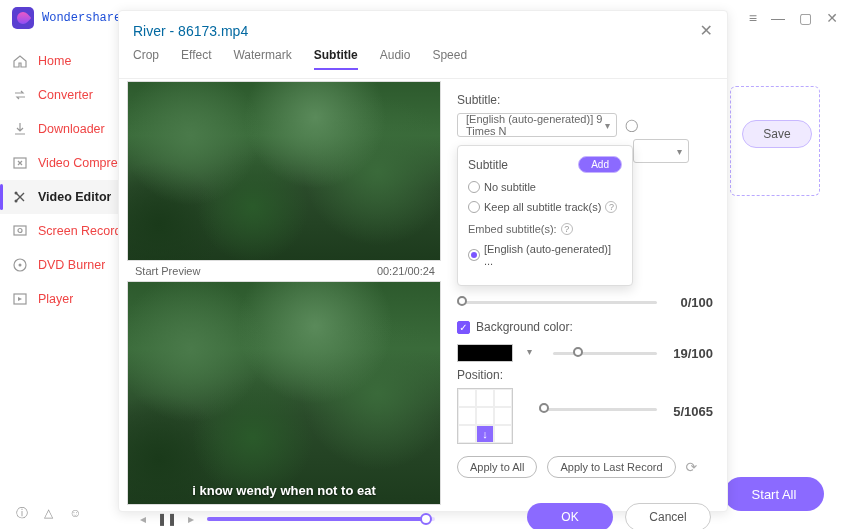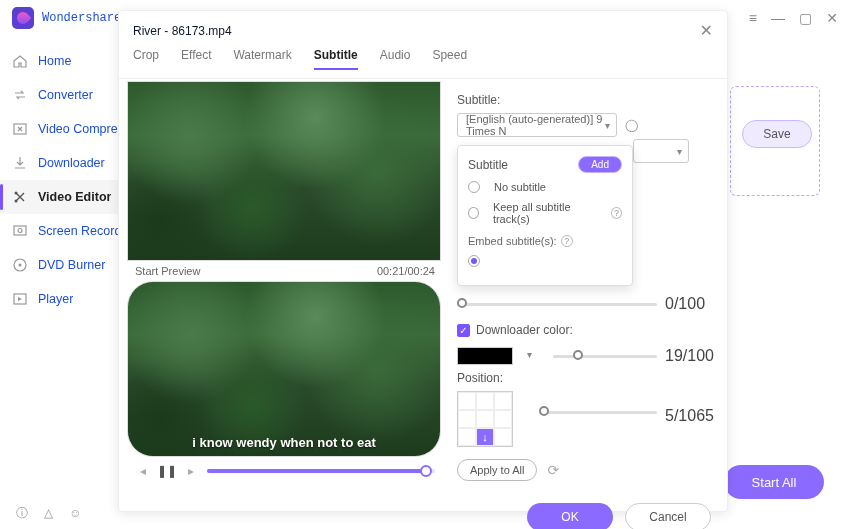--- a/index.html
+++ b/index.html
@@ -9,49 +9,49 @@
 .topbar { height: 36px; display: flex; align-items: center; padding: 0 12px; }
 .logo { width: 22px; height: 22px; background: #5a3fd1; border-radius: 5px; margin-right: 8px; position: relative; }
 .logo::after { content: ""; position: absolute; left: 5px; top: 5px; width: 12px; height: 12px; background: linear-gradient(135deg, #ff5bbd, #7c4dff); border-radius: 50% 10% 50% 50%; transform: rotate(45deg); }
 .app-title { font-size: 12px; color: #1d4ed8; font-family: Liberation Mono, monospace; }
 .topbar-spacer { flex: 1; }
 .win-controls { display: flex; gap: 14px; align-items: center; color: #888; }
 .win-controls span { cursor: pointer; font-size: 14px; }
 
 
 .sidebar { position: absolute; left: 0; top: 36px; bottom: 32px; width: 130px; background: #fff; padding-top: 8px; }
-.side-item { display: flex; align-items: center; gap: 10px; padding: 9px 12px; color: #1d4ed8; cursor: pointer; position: relative; }
+.side-item { display: flex; align-items: center; gap: 10px; padding: 9px 12px; color: #ef4444; cursor: pointer; position: relative; }
 .side-item.active { background: #f5f5f5; color: #222; font-weight: 600; }
 .side-item.active::before { content: ""; position: absolute; left: 0; top: 4px; bottom: 4px; width: 3px; background: #7a55ff; border-radius: 2px; }
 .side-icon { width: 16px; height: 16px; display: inline-flex; align-items: center; justify-content: center; color: #999; }
 .side-item.active .side-icon { color: #555; }
 .side-label { font-size: 12.5px; white-space: nowrap; overflow: hidden; }
 
 
 .bottombar { position: absolute; left: 0; bottom: 0; height: 32px; width: 130px; display: flex; align-items: center; gap: 16px; padding: 0 16px; color: #999; }
 .bottombar span { cursor: pointer; }
 
 
 .right-panel { position: absolute; right: 30px; top: 86px; width: 90px; height: 110px; border: 1px dashed #b9a8ff; border-radius: 6px; display: flex; align-items: center; justify-content: center; }
 .save-btn-bg { position: absolute; right: 38px; top: 120px; width: 70px; height: 28px; border: 1px solid #c8b8ff; background: #f0eaff; border-radius: 14px; display: flex; align-items: center; justify-content: center; color: #555; font-size: 12px; }
-.start-all { position: absolute; right: 26px; bottom: 30px; width: 100px; height: 34px; background: #8b6aff; color: #fff; border-radius: 17px; display: flex; align-items: center; justify-content: center; font-size: 13px; cursor: pointer; text-align: center; }
+.start-all { position: absolute; right: 26px; bottom: 18px; width: 100px; height: 34px; background: #8b6aff; color: #fff; border-radius: 17px; display: flex; align-items: center; justify-content: center; font-size: 13px; cursor: pointer; text-align: center; }
 
 
 .modal { position: absolute; left: 118px; top: 10px; width: 610px; height: 502px; background: #fff; border: 1px solid #eee; box-shadow: 0 2px 12px rgba(0,0,0,0.1); border-radius: 4px; }
 .modal-header { display: flex; align-items: center; padding: 10px 14px 0; }
-.modal-title { font-size: 12px; color: #0f172a; }
+.modal-title { font-size: 14px; color: #0369a1; }
 .modal-close { margin-left: auto; font-size: 16px; color: #888; cursor: pointer; }
 .tabs { display: flex; gap: 22px; padding: 8px 14px; font-size: 12px; color: #777; border-bottom: 1px solid #eee; }
 .tab { padding-bottom: 6px; cursor: pointer; }
 .tab.active { color: #222; font-weight: 600; border-bottom: 2px solid #7a55ff; }
 
 .modal-body { display: flex; padding: 0; height: 416px; }
 .preview-col { width: 324px; padding: 2px 0 0 8px; }
 .preview-box { width: 314px; height: 180px; background: linear-gradient(180deg, #2d5a2d 0%, #3a6b3a 30%, #2a4a2a 60%, #1d3b1d 100%); position: relative; overflow: hidden; border: 1px solid #ddd; }
-.preview-box.small { height: 176px; border-radius: 26px; }
+.preview-box.small { height: 224px; }
 .foliage { position: absolute; inset: 0; background:
   radial-gradient(circle at 20% 30%, #4a7a4a 0%, transparent 25%),
   radial-gradient(circle at 60% 20%, #5a8a5a 0%, transparent 30%),
   radial-gradient(circle at 80% 50%, #3a6a3a 0%, transparent 28%),
   radial-gradient(circle at 40% 70%, #2a5a2a 0%, transparent 25%),
   radial-gradient(circle at 10% 80%, #1a3a1a 0%, transparent 20%); }
 .sub-text { position: absolute; bottom: 6px; left: 0; right: 0; text-align: center; color: #fff; font-weight: 700; font-size: 13px; text-shadow: 0 1px 2px rgba(0,0,0,0.6); }
 .preview-info { display: flex; justify-content: space-between; padding: 4px 8px; font-size: 11px; color: #666; }
 .player-controls { display: flex; align-items: center; gap: 8px; padding: 6px 8px; }
 .pc-btn { width: 16px; height: 16px; color: #aaa; cursor: pointer; display: inline-flex; align-items: center; justify-content: center; }
@@ -62,40 +62,40 @@
 .settings-col { flex: 1; padding: 8px 14px; font-size: 12px; color: #555; position: relative; }
 .field-label { margin: 6px 0; }
 .select { height: 24px; border: 1px solid #ccc; border-radius: 3px; display: flex; align-items: center; padding: 0 8px; font-size: 11px; color: #666; background: #fff; position: relative; cursor: pointer; }
 .select::after { content: "▾"; position: absolute; right: 6px; color: #888; font-size: 10px; }
 .chk-row { display: flex; align-items: center; gap: 6px; margin: 10px 0; }
 .chk { width: 13px; height: 13px; border: 1px solid #aaa; border-radius: 2px; display: inline-flex; align-items: center; justify-content: center; font-size: 10px; color: #fff; }
 .chk.checked { background: #7a55ff; border-color: #7a55ff; }
 .slider-row { display: flex; align-items: center; gap: 8px; margin: 6px 0; }
 .slider { flex: 1; height: 3px; background: #ddd; border-radius: 2px; position: relative; }
 .slider-thumb { position: absolute; width: 10px; height: 10px; background: #fff; border: 2px solid #888; border-radius: 50%; top: -5px; }
-.slider-val { width: 48px; font-size: 16px; color: #444; }
+.slider-val { width: 48px; text-align: right; font-size: 13px; color: #444; font-weight: bold; }
 .color-sw { width: 56px; height: 18px; background: #000; border: 1px solid #ccc; display: inline-block; position: relative; }
 .color-sw::after { content: "▾"; position: absolute; right: -20px; top: 1px; color: #888; font-size: 10px; }
 .pos-grid { display: grid; grid-template-columns: repeat(3, 18px); grid-template-rows: repeat(3, 18px); gap: 0; border: 1px solid #ccc; width: 56px; }
 .pos-cell { border: 1px solid #eee; }
 .pos-cell.active { background: #8b6aff; display: flex; align-items: center; justify-content: center; color: #fff; font-size: 11px; }
 .apply-row { display: flex; align-items: center; gap: 10px; margin-top: 12px; }
 .pill-btn { border: 1px solid #bbb; border-radius: 12px; padding: 4px 12px; font-size: 11px; color: #555; background: #fff; cursor: pointer; }
 .refresh { color: #aaa; font-size: 14px; cursor: pointer; }
 
 .modal-footer { display: flex; justify-content: flex-end; gap: 12px; padding: 8px 16px; }
 .btn { width: 86px; height: 28px; border-radius: 14px; display: flex; align-items: center; justify-content: center; font-size: 12px; cursor: pointer; }
 .btn-primary { background: #8b6aff; color: #fff; }
 .btn-secondary { background: #fff; border: 1px solid #ccc; color: #555; }
 
 
 .popover { position: absolute; left: 0; top: 32px; width: 176px; background: #fff; border: 1px solid #ddd; box-shadow: 0 4px 12px rgba(0,0,0,0.12); border-radius: 4px; padding: 10px; z-index: 10; }
 .pop-head { display: flex; align-items: center; justify-content: space-between; margin-bottom: 8px; }
 .add-btn { background: #8b6aff; color: #fff; font-size: 10px; padding: 2px 12px; border-radius: 10px; border: 1px solid #c6b3ff; cursor: pointer; }
-.radio-row { display: flex; align-items: center; gap: 14px; margin: 8px 0; font-size: 11px; color: #555; }
+.radio-row { display: flex; align-items: center; gap: 4px; margin: 8px 0; font-size: 11px; color: #555; }
 .radio { width: 12px; height: 12px; border: 1px solid #aaa; border-radius: 50%; display: inline-flex; align-items: center; justify-content: center; }
 .radio.checked::after { content: ""; width: 6px; height: 6px; background: #7a55ff; border-radius: 50%; }
 .embed-label { font-size: 11px; color: #666; margin: 10px 0 6px; display: flex; align-items: center; gap: 4px; }
 .help { width: 12px; height: 12px; border: 1px solid #bbb; border-radius: 50%; font-size: 9px; color: #999; display: inline-flex; align-items: center; justify-content: center; }
 
 svg { display: block; }
 </style>
 </head>
 <body>
 
@@ -124,33 +124,33 @@
     <span class="side-icon">
         <svg width="16" height="16" viewBox="0 0 16 16">
           <path d="M3 6h8l-2-2M13 10H5l2 2" fill="none" stroke="currentColor" stroke-width="1.2"></path>
         </svg>
       </span>
     <span class="side-label">Converter</span>
   </div>
   <div class="side-item">
     <span class="side-icon">
         <svg width="16" height="16" viewBox="0 0 16 16">
+          <path d="M8 2v8m-3-3l3 3 3-3M3 13h10" fill="none" stroke="currentColor" stroke-width="1.2"></path>
+        </svg>
+      </span>
+    <span class="side-label">Downloader</span>
+  </div>
+  <div class="side-item">
+    <span class="side-icon">
+        <svg width="16" height="16" viewBox="0 0 16 16">
           <rect x="2" y="3" width="12" height="10" fill="none" stroke="currentColor" stroke-width="1.2"></rect>
           <path d="M6 6l4 4M10 6l-4 4" stroke="currentColor" stroke-width="1.2"></path>
         </svg>
       </span>
     <span class="side-label">Video Compre</span>
-  </div>
-  <div class="side-item">
-    <span class="side-icon">
-        <svg width="16" height="16" viewBox="0 0 16 16">
-          <path d="M8 2v8m-3-3l3 3 3-3M3 13h10" fill="none" stroke="currentColor" stroke-width="1.2"></path>
-        </svg>
-      </span>
-    <span class="side-label">Downloader</span>
   </div>
   <div class="side-item active">
     <span class="side-icon">
         <svg width="16" height="16" viewBox="0 0 16 16">
           <path d="M4 4l8 8M12 4l-8 8" stroke="currentColor" stroke-width="1.4" fill="none"></path>
           <circle cx="4" cy="4" r="1.5" fill="currentColor"></circle>
           <circle cx="4" cy="12" r="1.5" fill="currentColor"></circle>
         </svg>
       </span>
     <span class="side-label">Video Editor</span>
@@ -255,40 +255,41 @@
             <span class="radio"></span>
             <span>Keep all subtitle track(s)</span>
             <span class="help">?</span>
           </div>
           <div class="embed-label">
             <span>Embed subtitle(s):</span>
             <span class="help">?</span>
           </div>
           <div class="radio-row">
             <span class="radio checked"></span>
+            <span>[English (auto-generated)] ...</span>
           </div>
         </div>
       </div>
 
       <div style="position:absolute; left:190px; top:60px; width:56px;">
         <div class="select" style="width:56px"></div>
       </div>
 
       <div style="margin-top:158px;">
         <div class="slider-row">
           <div class="slider">
             <div class="slider-thumb" style="left:0%"></div>
           </div>
           <div class="slider-val">0/100</div>
         </div>
       </div>
 
       <div class="chk-row">
         <span class="chk checked">✓</span>
-        <span>Downloader color:</span>
+        <span>Background color:</span>
       </div>
       <div class="slider-row">
         <span class="color-sw"></span>
         <div style="width:24px"></div>
         <div class="slider">
           <div class="slider-thumb" style="left:19%"></div>
         </div>
         <div class="slider-val">19/100</div>
       </div>
 
@@ -307,20 +308,21 @@
         </div>
         <div style="width:10px"></div>
         <div class="slider" style="margin-top:20px">
           <div class="slider-thumb" style="left:0%"></div>
         </div>
         <div class="slider-val" style="margin-top:16px">5/1065</div>
       </div>
 
       <div class="apply-row">
         <div class="pill-btn">Apply to All</div>
+        <div class="pill-btn">Apply to Last Record</div>
         <span class="refresh">⟳</span>
       </div>
     </div>
   </div>
 
   <div class="modal-footer">
     <div class="btn btn-primary">OK</div>
     <div class="btn btn-secondary">Cancel</div>
   </div>
 </div>

